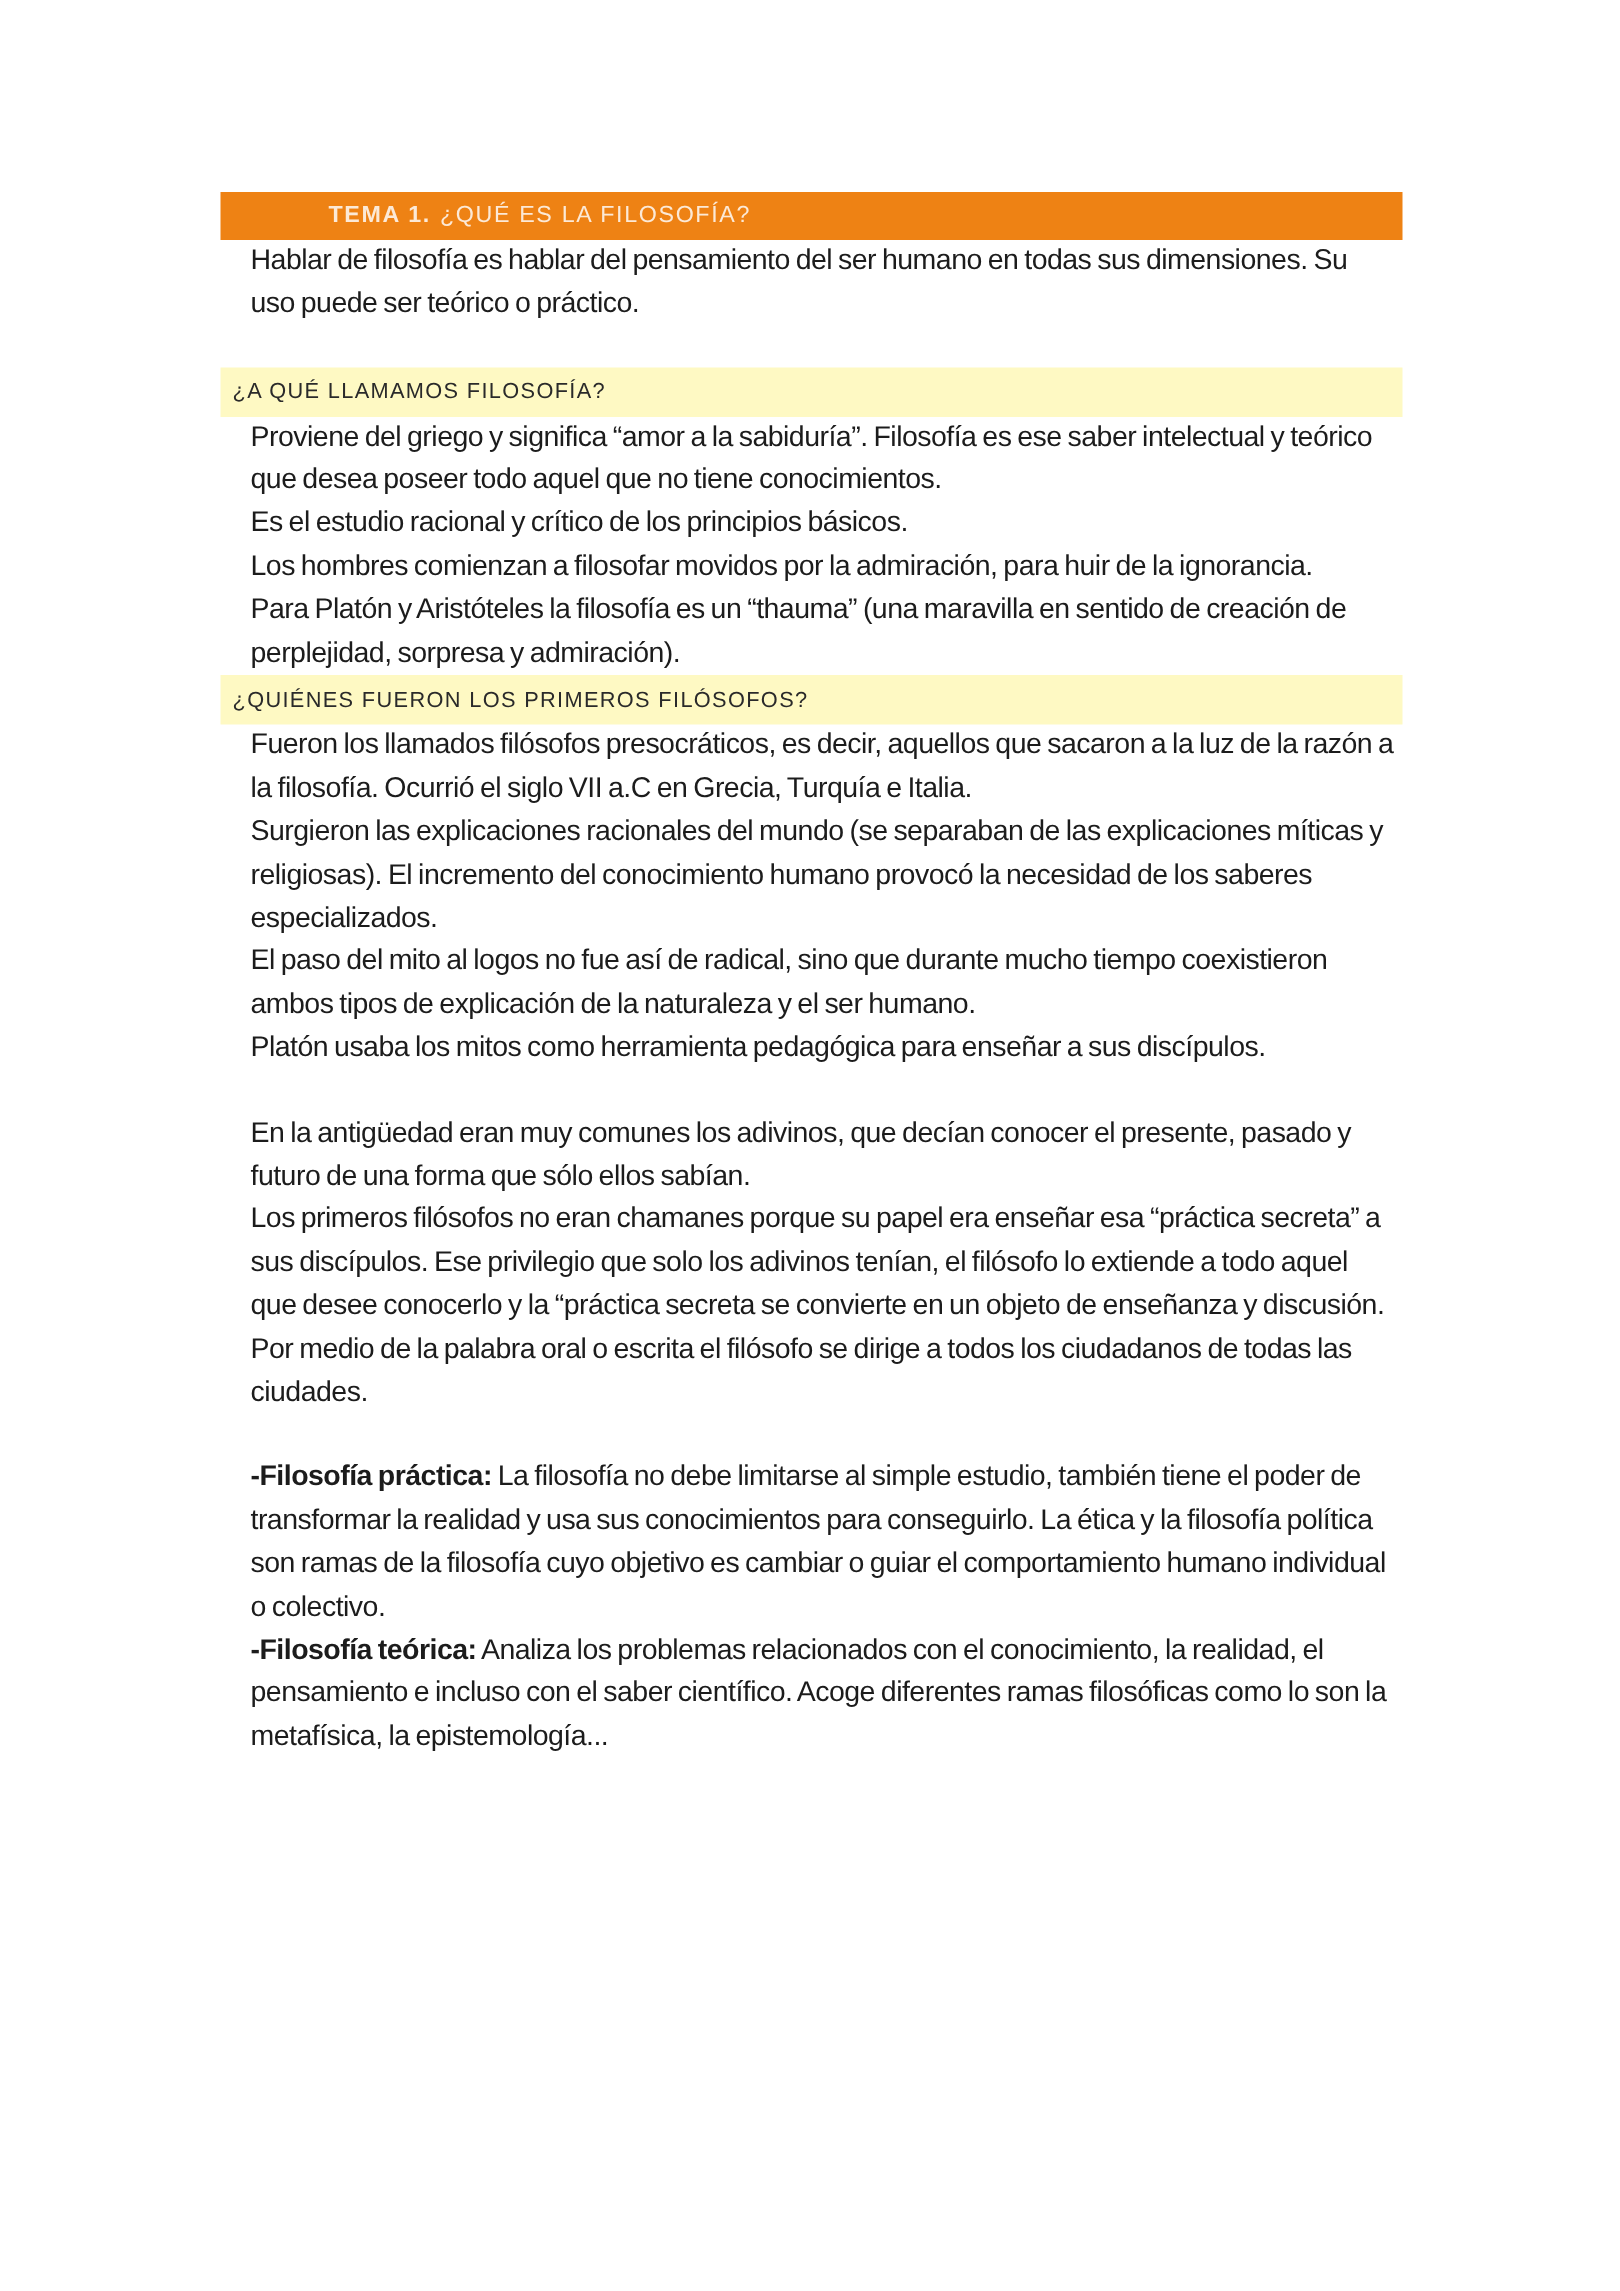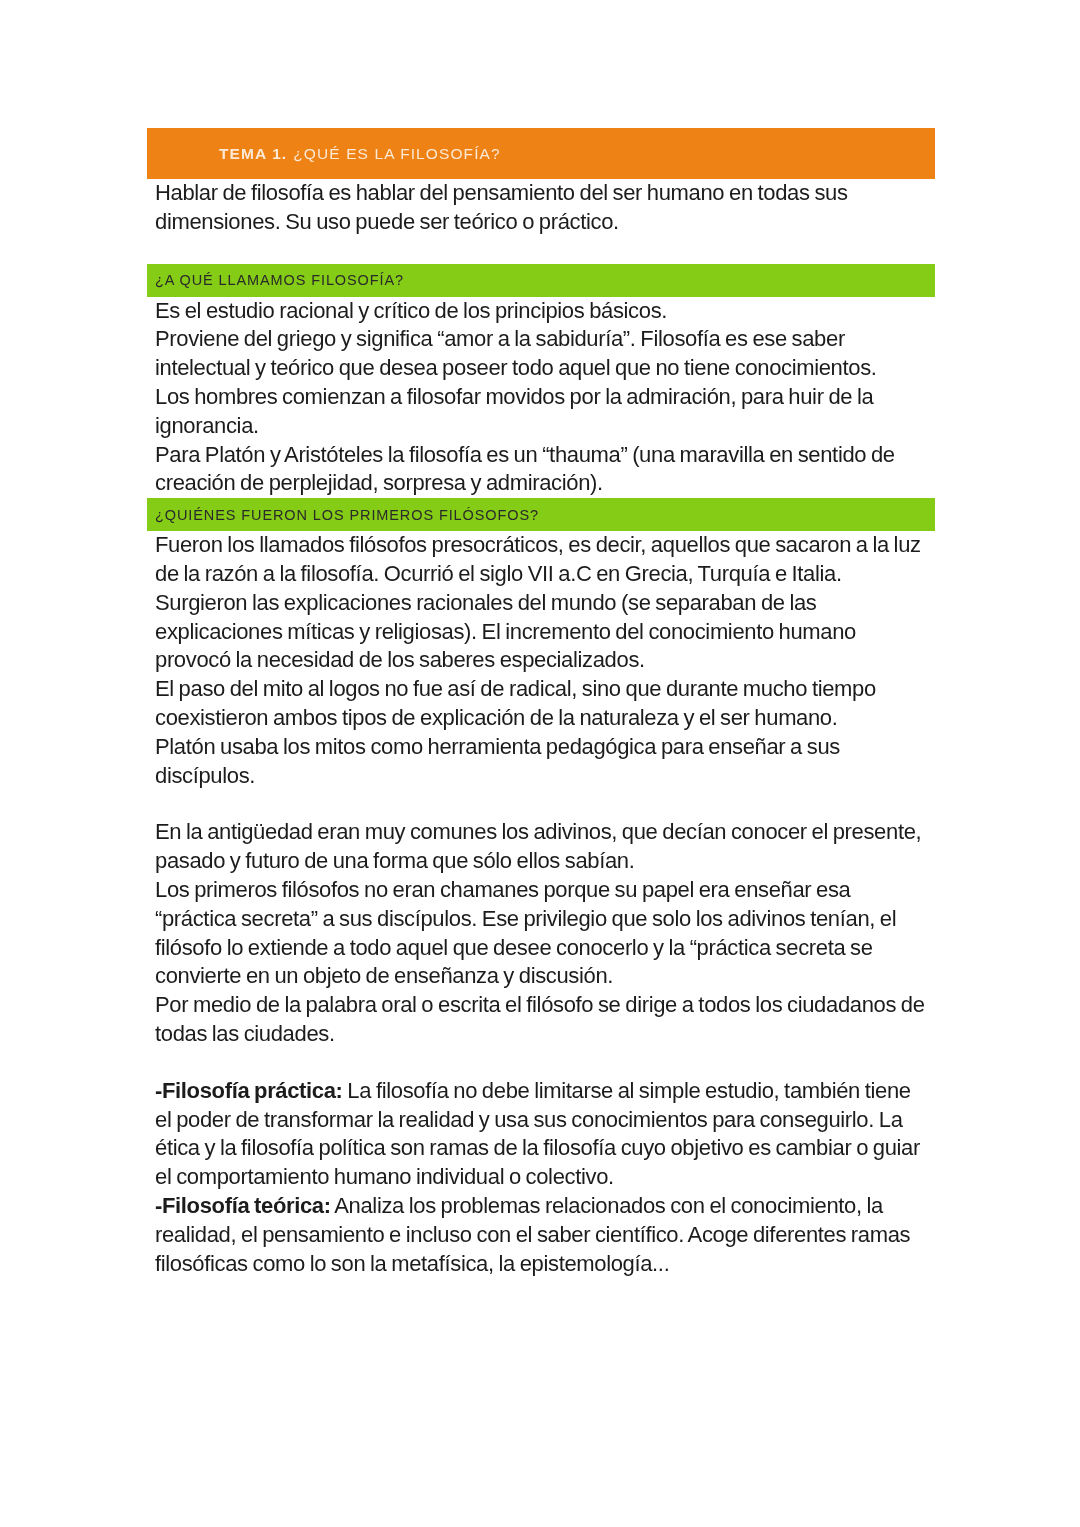--- a/index.html
+++ b/index.html
@@ -16,53 +16,54 @@
       color: #1a1a1a;
     }
     .page {
       position: absolute;
       left: 147px;
       top: 128px;
       width: 788px;
     }
     .title-bar {
       background: #EE8214;
-      height: 51px;
+      height: 32px;
       display: flex;
       align-items: center;
       padding-left: 72px;
       box-sizing: border-box;
       font-size: 15.5px;
       letter-spacing: 1.1px;
       color: #FCE9D6;
     }
     .title-bar .tema {
       font-weight: bold;
       color: #FCE9D6;
       margin-right: 6px;
     }
     .section-header {
-      background: #84cc16;
+      background: #fef9c3;
       height: 33px;
       display: flex;
       align-items: center;
       padding-left: 8px;
       box-sizing: border-box;
       font-size: 14.5px;
       letter-spacing: 0.9px;
       color: #2a2a2a;
     }
     .body-text {
       padding-left: 8px;
       padding-right: 6px;
-      font-size: 22px;
+      font-size: 19px;
       line-height: 28.8px;
       letter-spacing: -0.35px;
       word-spacing: -1px;
       color: #1c1c1c;
+      margin-left: 12px;
     }
     .body-text p {
       margin: 0;
     }
     .body-text .lead {
       font-weight: bold;
     }
     .gap-intro { height: 27px; }
     .gap-s1 { height: 0px; }
     .gap-s2 { height: 28px; }
@@ -79,22 +80,22 @@
   </div>
 
   <div class="body-text">
     <p>Hablar de filosofía es hablar del pensamiento del ser humano en todas sus dimensiones. Su uso puede ser teórico o práctico.</p>
   </div>
 
   <div class="gap-intro"></div>
 
   <div class="section-header">¿A QUÉ LLAMAMOS FILOSOFÍA?</div>
   <div class="body-text">
+    <p>Proviene del griego y significa “amor a la sabiduría”. Filosofía es ese saber intelectual y teórico que desea poseer todo aquel que no tiene conocimientos.</p>
     <p>Es el estudio racional y crítico de los principios básicos.</p>
-    <p>Proviene del griego y significa “amor a la sabiduría”. Filosofía es ese saber intelectual y teórico que desea poseer todo aquel que no tiene conocimientos.</p>
     <p>Los hombres comienzan a filosofar movidos por la admiración, para huir de la ignorancia.</p>
     <p>Para Platón y Aristóteles la filosofía es un “thauma” (una maravilla en sentido de creación de perplejidad, sorpresa y admiración).</p>
   </div>
 
   <div class="gap-s1"></div>
 
   <div class="section-header">¿QUIÉNES FUERON LOS PRIMEROS FILÓSOFOS?</div>
   <div class="body-text">
     <p>Fueron los llamados filósofos presocráticos, es decir, aquellos que sacaron a la luz de la razón a la filosofía. Ocurrió el siglo VII a.C en Grecia, Turquía e Italia.</p>
     <p>Surgieron las explicaciones racionales del mundo (se separaban de las explicaciones míticas y religiosas).  El incremento del conocimiento humano provocó la necesidad de los saberes especializados.</p>

